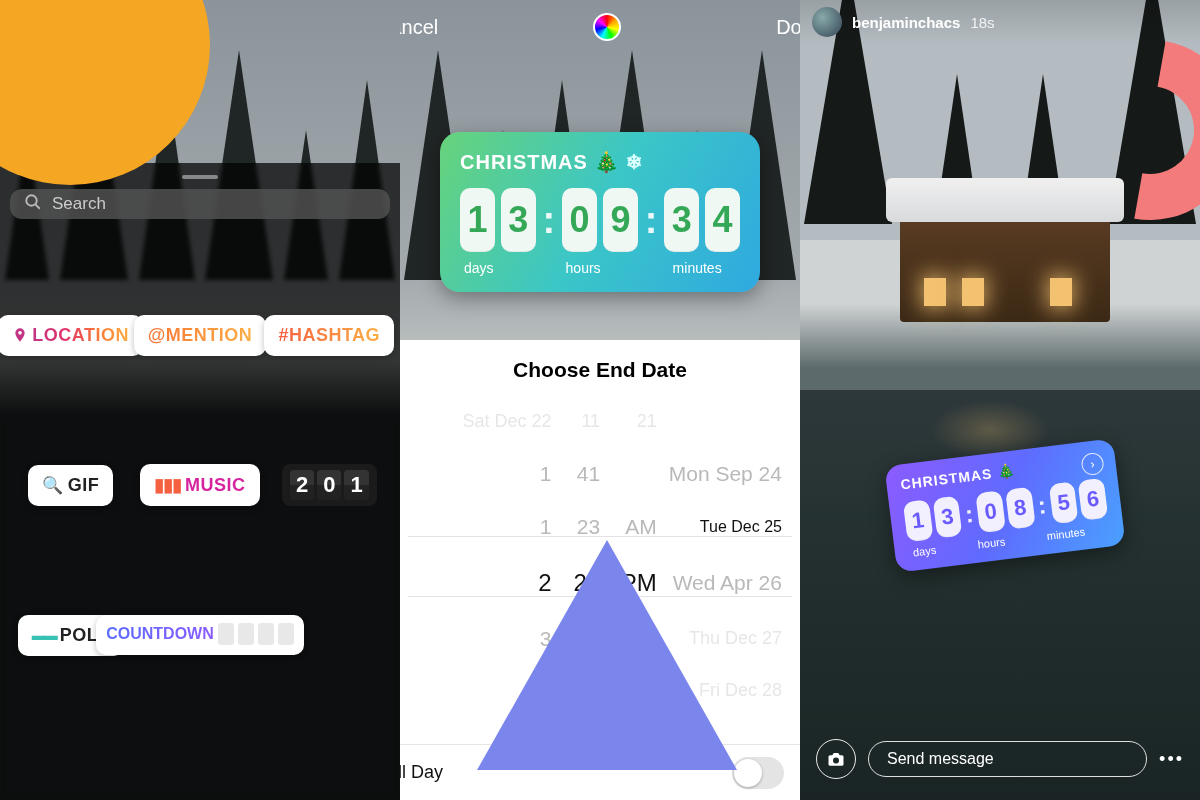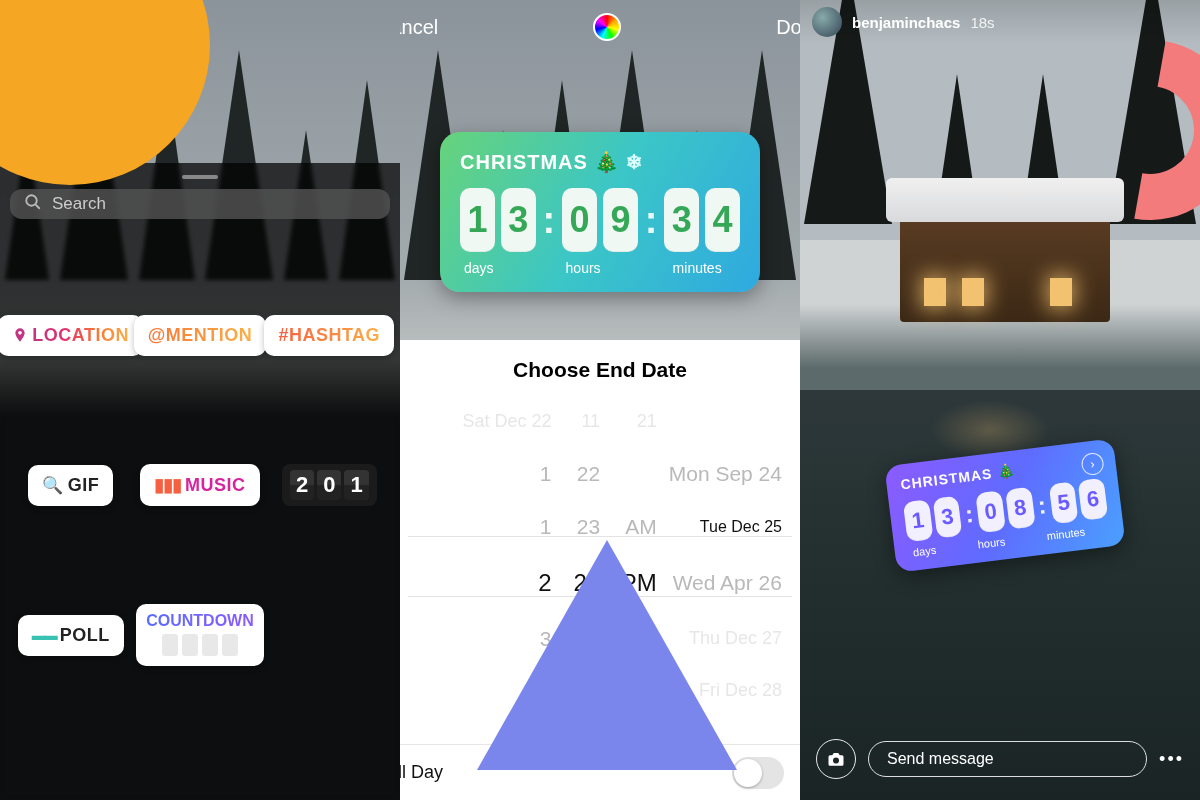--- a/index.html
+++ b/index.html
@@ -66,21 +66,21 @@
   .chip.gif .mag{ color:#888; font-size:17px }
   .flip-chip {
     background:#1b1b1b; color:#fff; border-radius:8px; padding:6px 8px;
     display:flex; gap:3px; font-weight:700; font-size:22px;
   }
   .flip-chip span{ background:#2a2a2a; padding:2px 6px; border-radius:4px;
     background-image: linear-gradient(#333 0 48%, #222 52% 100%);}
   .countdown-sticker-thumb {
     background:#fff; border-radius:10px; padding:8px 10px 10px;
     box-shadow: 0 2px 6px rgba(0,0,0,0.25);
-    display:flex; flex-direction:column; gap:4px; align-items:center;
+    display:flex; flex-direction:row; gap:4px; align-items:center;
   }
   .countdown-sticker-thumb .mini { display:flex; gap:4px;}
   .countdown-sticker-thumb .mini div{ width:16px; height:22px; background:#e8e8e8; border-radius:3px;}
   .poll-chip .bars { color:#37c2b4; font-size:14px; letter-spacing:-2px;}
 
   
   .amber-circle { position:absolute; left:-70px; top:-95px; width:280px; height:280px;
     background:#f5a623; border-radius:50%; z-index:50;}
 
   
@@ -340,21 +340,21 @@
     <div class="date-sheet">
       <div class="sheet-title">Choose End Date</div>
       <div class="wheel" id="wheel">
         <div class="line l1"></div>
           <div class="line l2"></div>
       <div class="cell date faded" style="opacity: 0.35; font-size: 18px;">Sat Dec 22</div>
           <div class="cell faded" style="opacity: 0.35; font-size: 18px;">11</div>
           <div class="cell faded" style="opacity: 0.35; font-size: 18px;">21</div>
           <div class="cell faded" style="opacity: 0.35; font-size: 18px;"></div>
           <div class="cell">1</div>
-          <div class="cell">22</div>
+          <div class="cell">41</div>
           <div class="cell"></div>
           <div class="cell date">Mon Sep 24</div>
           <div class="cell">1</div>
           <div class="cell">23</div>
           <div class="cell">AM</div>
           <div class="cell date selcell" style="color: rgb(17, 17, 17); font-weight: 500; font-size: 16px;">Tue Dec 25</div>
           <div class="cell selcell" style="color: rgb(17, 17, 17); font-weight: 500; font-size: 24px;">2</div>
           <div class="cell selcell" style="color: rgb(17, 17, 17); font-weight: 500; font-size: 24px;">24</div>
           <div class="cell selcell" style="color: rgb(17, 17, 17); font-weight: 500; font-size: 24px;">PM</div>
           <div class="cell date">Wed Apr 26</div>

